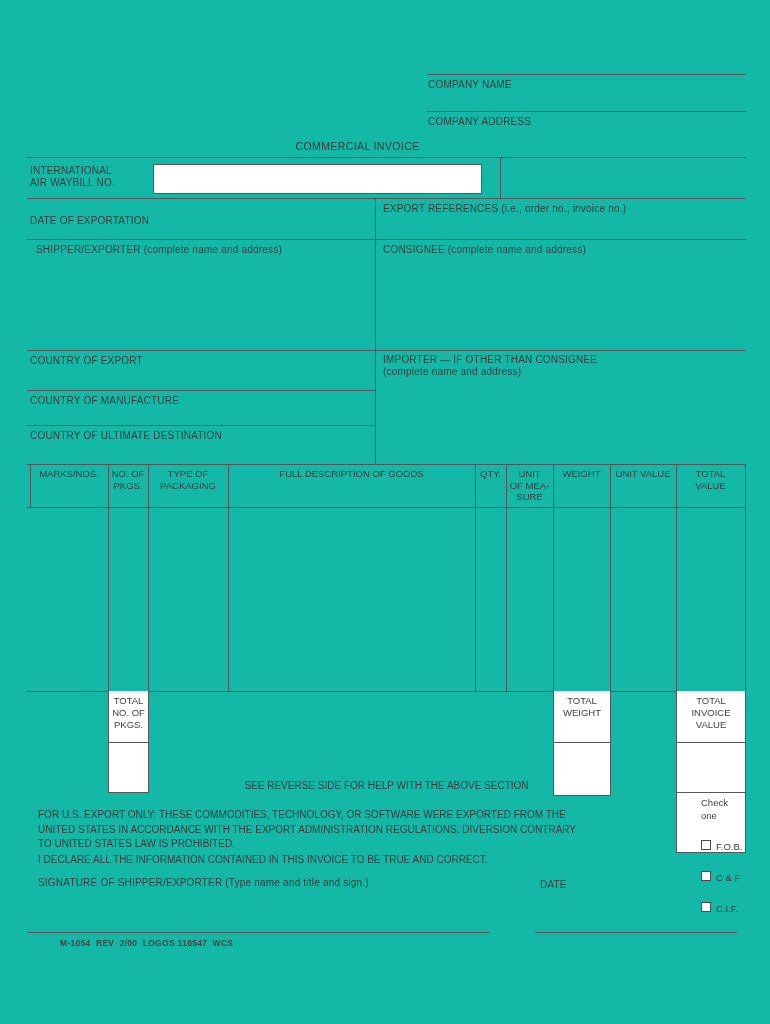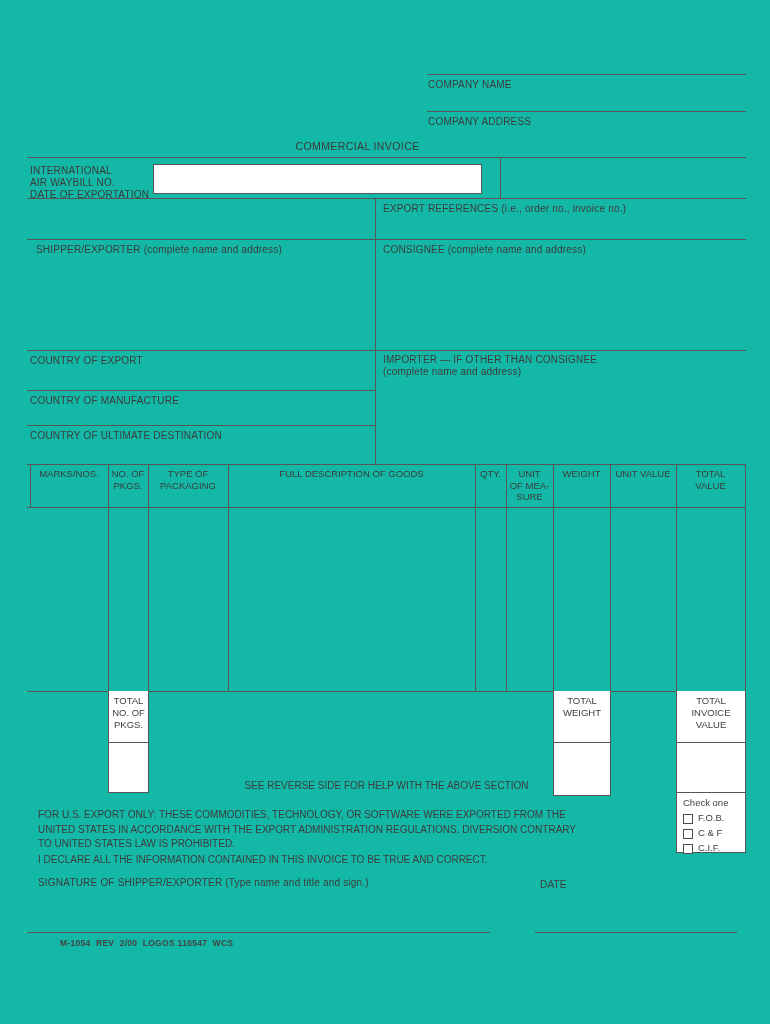--- a/index.html
+++ b/index.html
@@ -13,22 +13,22 @@
   .vline{position:absolute;width:0;border-left:1.5px solid #565656;}
   .title{position:absolute;font-size:10.5px;letter-spacing:.4px;color:#3a3a3a;text-align:center;}
   .waybill-box{position:absolute;border:1.5px solid #565656;background:#fff;}
   .note{position:absolute;font-weight:bold;font-size:10px;line-height:13px;color:#333;white-space:pre-line;}
   .hcell{position:absolute;font-size:9.5px;line-height:11.5px;text-align:center;white-space:pre-line;color:#3c3c3c;}
   .tbox{position:absolute;border:1.5px solid #565656;border-top:none;background:#fff;box-sizing:border-box;}
   .tbox .box-label{border-bottom:1.5px solid #565656;height:47px;padding-top:4px;text-align:center;
     font-size:9.5px;line-height:12px;white-space:pre-line;}
   .tbox .box-value{width:100%;}
   .checkgroup{position:absolute;border:1.5px solid #565656;border-top:none;background:#fff;box-sizing:border-box;
-    padding:3px 0 0 6px;font-size:9.5px;line-height:13px;}
-  .checkrow{display:flex;align-items:flex-end;margin-top:2px;}
+    padding:3px 0 0 24px;font-size:9.5px;line-height:13px;}
+  .checkrow{display:flex;align-items:flex-start;margin-top:18px;}
   .cbx{display:inline-block;width:8px;height:8px;border:1.2px solid #4a4a4a;margin-right:5px;background:#fff;}
   .smalltext{position:absolute;font-size:10px;line-height:14.5px;color:#3c3c3c;}
   .footer{position:absolute;font-size:8.5px;font-weight:bold;letter-spacing:.3px;color:#444;white-space:pre;}
   .fill-region{position:absolute;background:transparent;}
   .center-note{position:absolute;left:27px;width:719px;text-align:center;font-size:10px;color:#3c3c3c;}
 </style>
 </head>
 <body>
 
 <div class="page">
@@ -42,21 +42,21 @@
 
   <div class="hline" style="left:27px;top:157px;width:719px"></div>
   <div class="lbl pre" style="left:30px;top:165px">INTERNATIONAL
 AIR WAYBILL NO.</div>
   <div class="waybill-box" style="left:153px;top:164px;width:327px;height:28px"></div>
   <div class="vline" style="left:500px;top:157px;height:41px"></div>
   <div class="hline" style="left:27px;top:198px;width:719px"></div>
 
   <div class="vline" style="left:375px;top:198px;height:266px"></div>
 
-  <div class="lbl" style="left:30px;top:189px">DATE OF EXPORTATION</div>
+  <div class="lbl" style="left:30px;top:215px">DATE OF EXPORTATION</div>
   <div class="fill-region" style="left:27px;top:216px;width:348px;height:22px"></div>
   <div class="lbl" style="left:383px;top:203px">EXPORT REFERENCES (i.e., order no., invoice no.)</div>
   <div class="fill-region" style="left:376px;top:216px;width:370px;height:22px"></div>
   <div class="hline" style="left:27px;top:239px;width:719px"></div>
 
   <div class="lbl" style="left:36px;top:244px">SHIPPER/EXPORTER (complete name and address)</div>
   <div class="fill-region" style="left:27px;top:258px;width:348px;height:91px"></div>
   <div class="lbl" style="left:383px;top:244px">CONSIGNEE (complete name and address)</div>
   <div class="fill-region" style="left:376px;top:258px;width:370px;height:91px"></div>
   <div class="hline" style="left:27px;top:350px;width:719px"></div>

